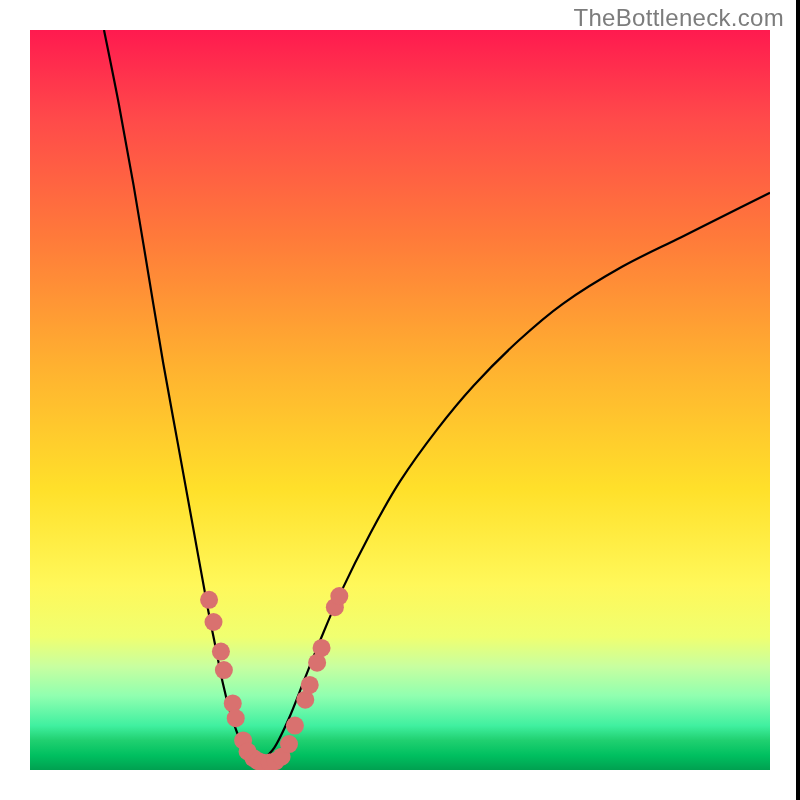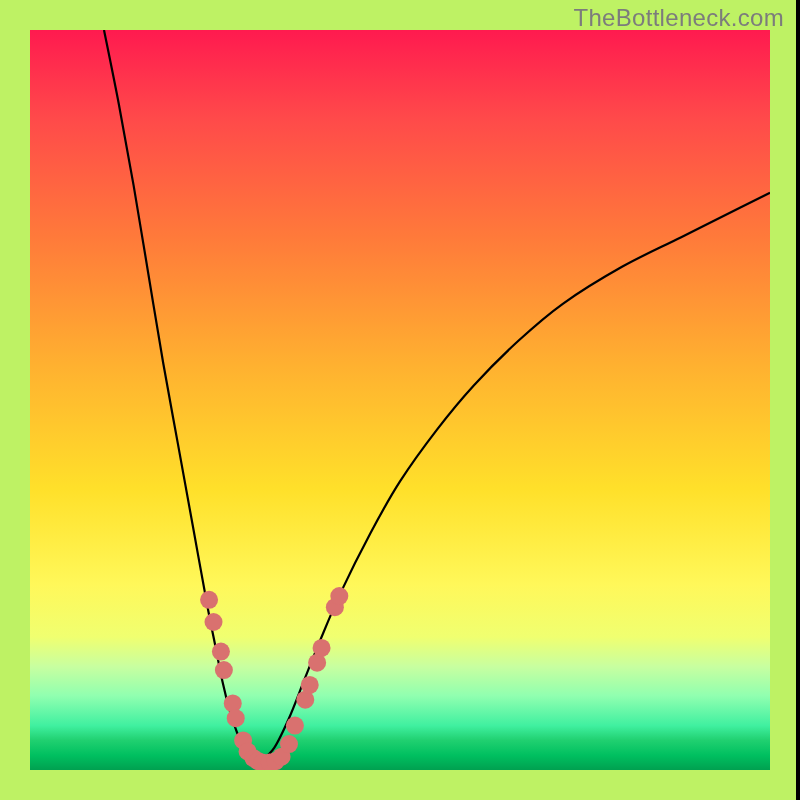--- a/index.html
+++ b/index.html
@@ -10,21 +10,21 @@
     background: #000;
     overflow: hidden;
     font-family: Arial, Helvetica, sans-serif;
   }
   .frame {
     position: absolute;
     left: 0;
     top: 0;
     width: 796px;
     height: 800px;
-    background: #bef264;
+    background: #ffffff;
   }
   .plot-area {
     position: absolute;
     left: 30px;
     top: 30px;
     width: 740px;
     height: 740px;
     background: linear-gradient(
       to bottom,
       #ff1a4f 0%,

